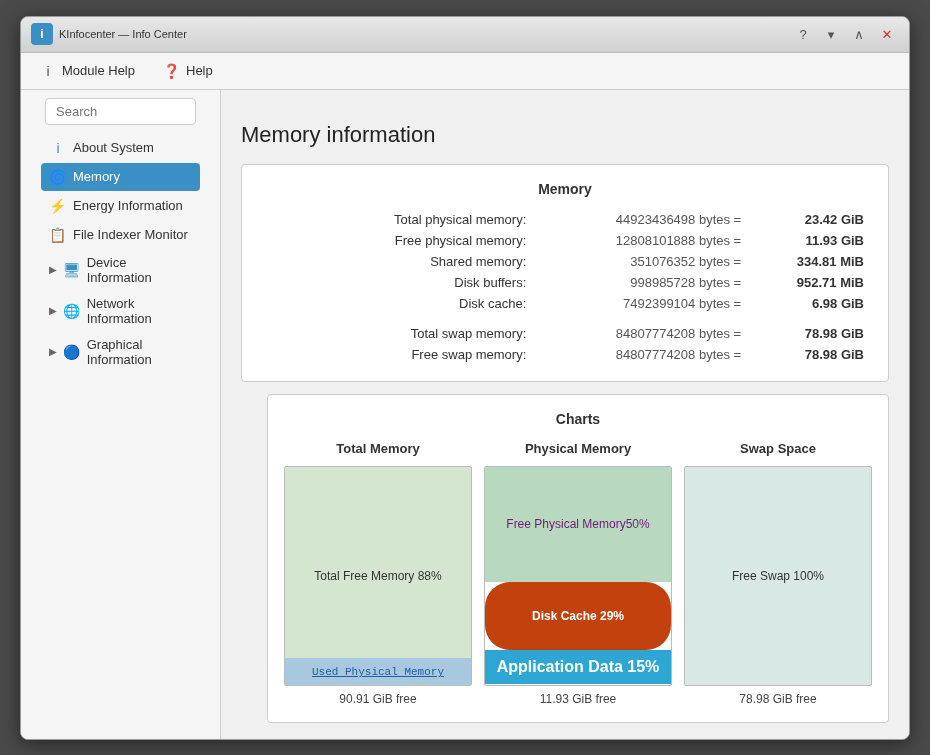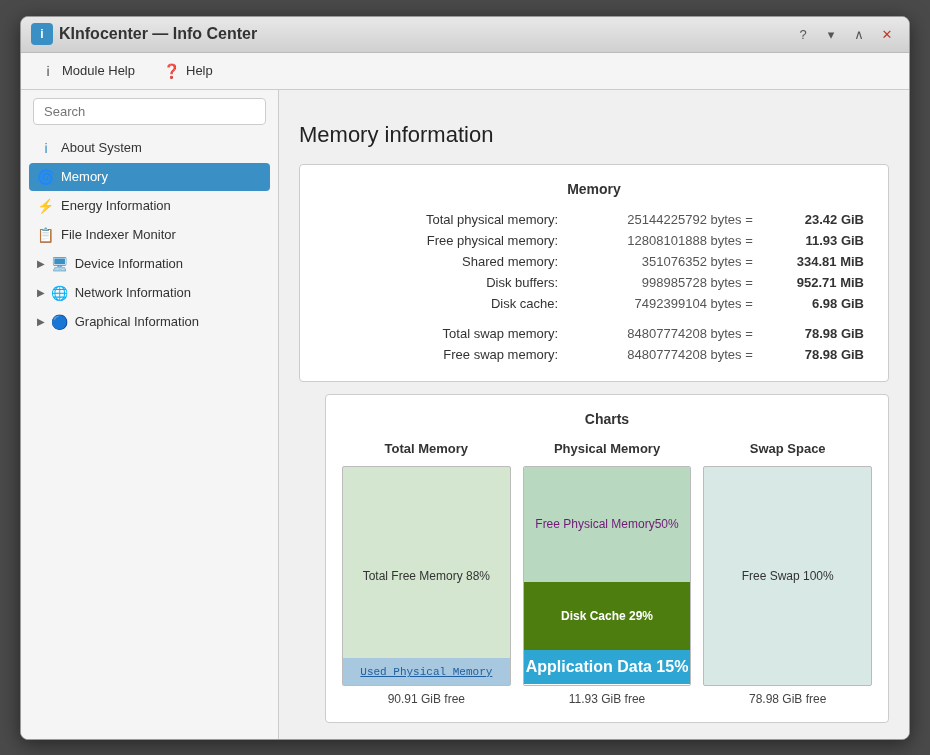--- a/index.html
+++ b/index.html
@@ -39,23 +39,23 @@
       background: #3a8fc4;
       border-radius: 4px;
       display: flex;
       align-items: center;
       justify-content: center;
       color: white;
       font-size: 12px;
       font-weight: bold;
     }
     .titlebar-title {
-      font-size: 16px;
-      color: #333;
-      font-weight: 700;
+      font-size: 11px;
+      color: #333;
+      font-weight: 400;
     }
     .titlebar-controls {
       display: flex;
       align-items: center;
       gap: 4px;
     }
     .titlebar-btn {
       width: 24px;
       height: 20px;
       background: none;
@@ -94,24 +94,24 @@
       align-items: center;
       justify-content: center;
       font-size: 14px;
       color: #555;
     }
     .content-area {
       display: flex;
       height: calc(100% - 72px);
     }
     .sidebar {
-      width: 258px;
+      width: 200px;
       background: #f5f5f5;
       border-right: 1px solid #ccc;
-      padding: 8px 8px;
+      padding: 8px 20px;
       flex-shrink: 0;
     }
     .search-box {
       margin: 0 4px 8px 4px;
       padding: 5px 10px;
       border: 1px solid #ccc;
       border-radius: 4px;
       background: white;
       font-size: 13px;
       width: calc(100% - 8px);
@@ -251,29 +251,30 @@
       background: #b8d8c0;
       flex: 50;
       display: flex;
       align-items: center;
       justify-content: center;
       font-size: 12px;
       color: #701a75;
       text-align: center;
     }
     .seg-disk-cache {
-      background: #4d7c0f;
+      background: #c2410c;
       flex: 29;
       display: flex;
       align-items: center;
       justify-content: center;
       font-size: 12px;
       color: white;
       font-weight: 600;
       text-align: right;
+      border-radius: 25px;
     }
     .seg-app {
       background: #2ea6d3;
       flex: 15;
       display: flex;
       align-items: center;
       justify-content: center;
       font-size: 16px;
       color: white;
       font-weight: 700;
@@ -410,21 +411,21 @@
 
     <div class="main-content">
       <h1 class="page-title">Memory information</h1>
 
       <div class="info-card">
         <div class="card-header">Memory</div>
         <table class="memory-table">
           <tbody>
             <tr>
               <td>Total physical memory:</td>
-              <td>25144225792 bytes =</td>
+              <td>44923436498 bytes =</td>
               <td>23.42 GiB</td>
             </tr>
             <tr>
               <td>Free physical memory:</td>
               <td>12808101888 bytes =</td>
               <td>11.93 GiB</td>
             </tr>
             <tr>
               <td>Shared memory:</td>
               <td>351076352 bytes =</td>

